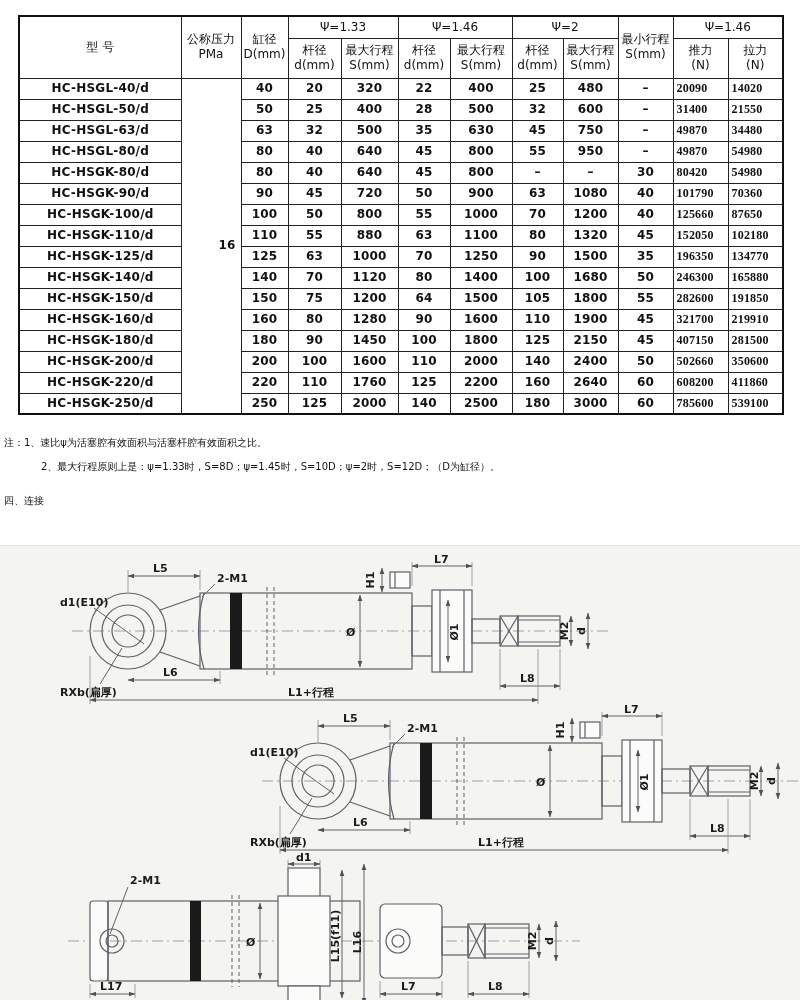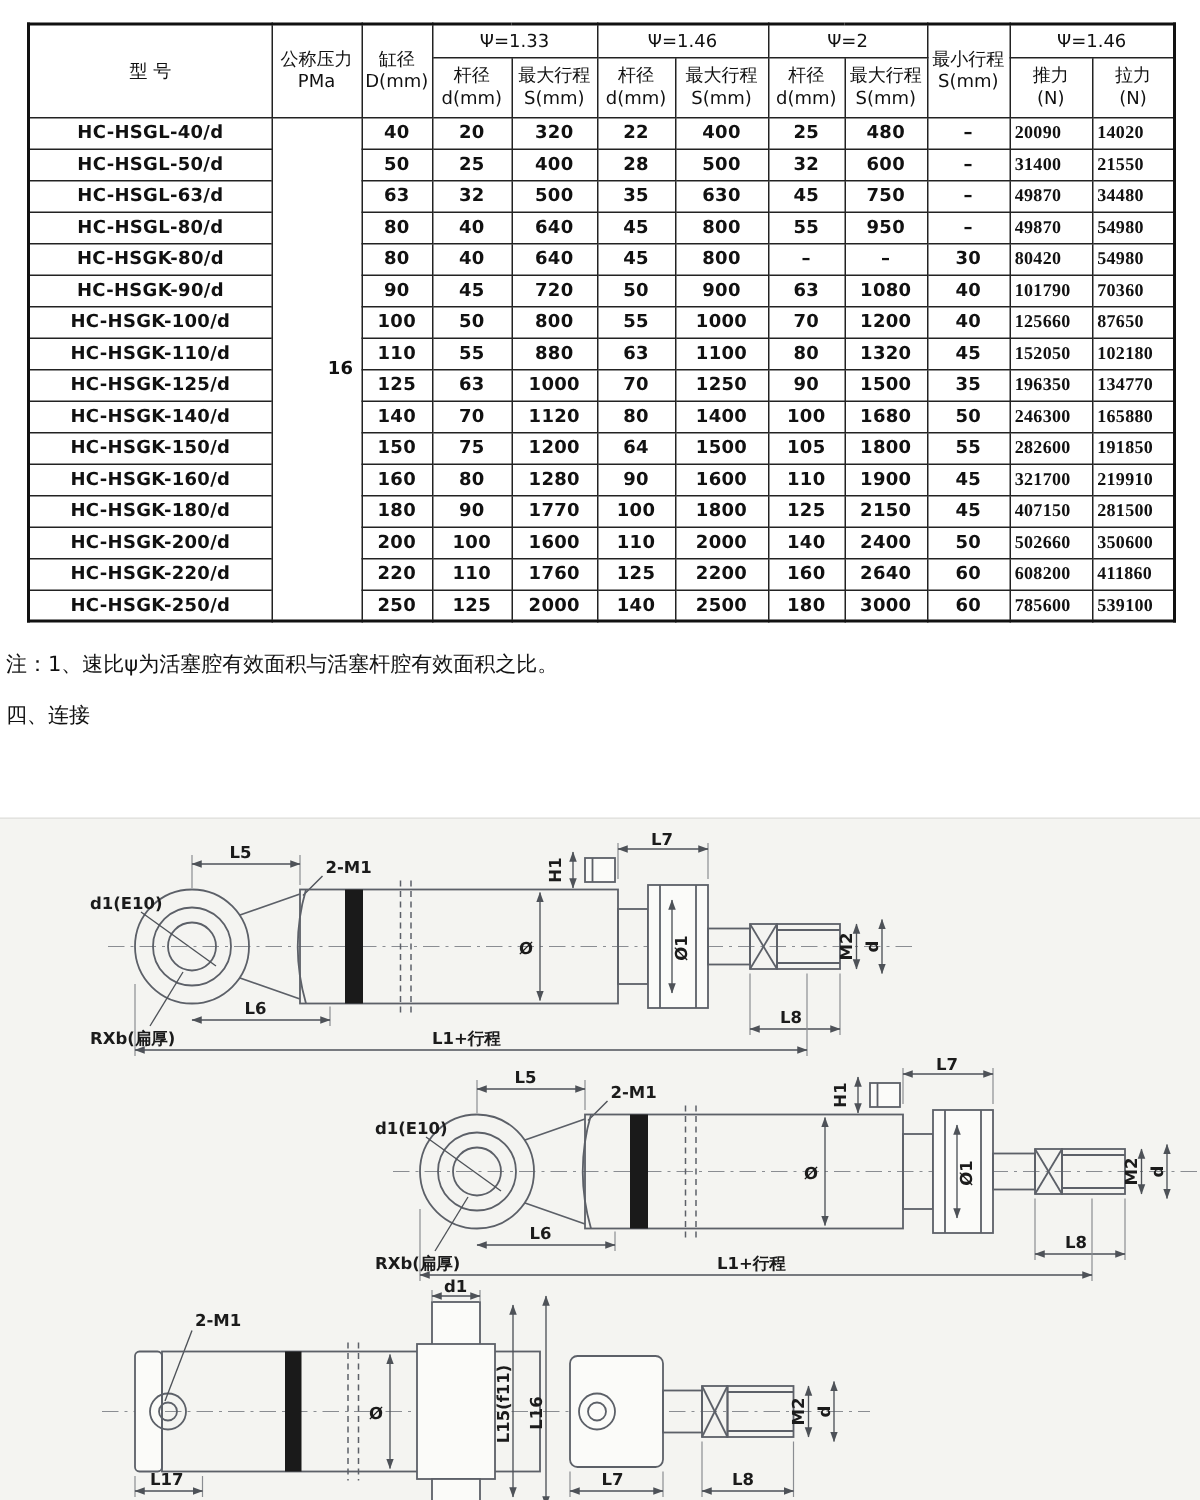--- a/index.html
+++ b/index.html
@@ -22,21 +22,21 @@
   .spec-table thead th { font-weight:normal; }
   .spec-table thead tr.gr { height:22px; }
   .spec-table thead tr.sub { height:40px; }
   .spec-table tbody tr { height:21px; }
   .spec-table tbody td { font-weight:bold; letter-spacing:0.2px; }
   .spec-table td.force-col { text-align:left; padding-left:3px;font-family:Liberation Serif, serif; }
   .spec-table td.pressure-cell { font-weight:bold;padding-left:34px; }
   
   .notes {
     position:absolute; left:4px; top:431px; width:792px;
-    font-size:14px; line-height:24px; color:#111;
+    font-size:10px; line-height:24px; color:#111;
   }
   .note-indent { padding-left:37px; }
   .section-title { margin-top:10px; }
   
   .drawings {
     position:absolute; left:0; top:545px; width:800px; height:455px;
     background:#f4f4f1; border-top:1px solid #e3e3e0;
   }
   .drawings svg { display:block; }
   .drawings text {
@@ -248,21 +248,21 @@
         <td>110</td>
         <td>1900</td>
         <td>45</td>
         <td class="force-col">321700</td>
         <td class="force-col">219910</td>
       </tr>
       <tr>
         <td>HC-HSGK-180/d</td>
         <td>180</td>
         <td>90</td>
-        <td>1770</td>
+        <td>1450</td>
         <td>100</td>
         <td>1800</td>
         <td>125</td>
         <td>2150</td>
         <td>45</td>
         <td class="force-col">407150</td>
         <td class="force-col">281500</td>
       </tr>
       <tr>
         <td>HC-HSGK-200/d</td>
@@ -301,20 +301,21 @@
         <td>3000</td>
         <td>60</td>
         <td class="force-col">785600</td>
         <td class="force-col">539100</td>
       </tr>
     </tbody>
 </table>
 
 <div class="notes">
   <div>注：1、速比ψ为活塞腔有效面积与活塞杆腔有效面积之比。</div>
+  <div class="note-indent">2、最大行程原则上是：ψ=1.33时，S=8D；ψ=1.45时，S=10D；ψ=2时，S=12D；（D为缸径）。</div>
   <div class="section-title">四、连接</div>
 </div>
 
 <div class="drawings">
 <svg width="800" height="455" viewBox="0 0 800 455">
   <defs>
     <marker id="ar" viewBox="0 0 10 10" refX="9" refY="5" markerWidth="8" markerHeight="8" orient="auto-start-reverse">
       <path d="M0,1.5 L9.5,5 L0,8.5 z" fill="#4e5258"></path>
     </marker>
 

